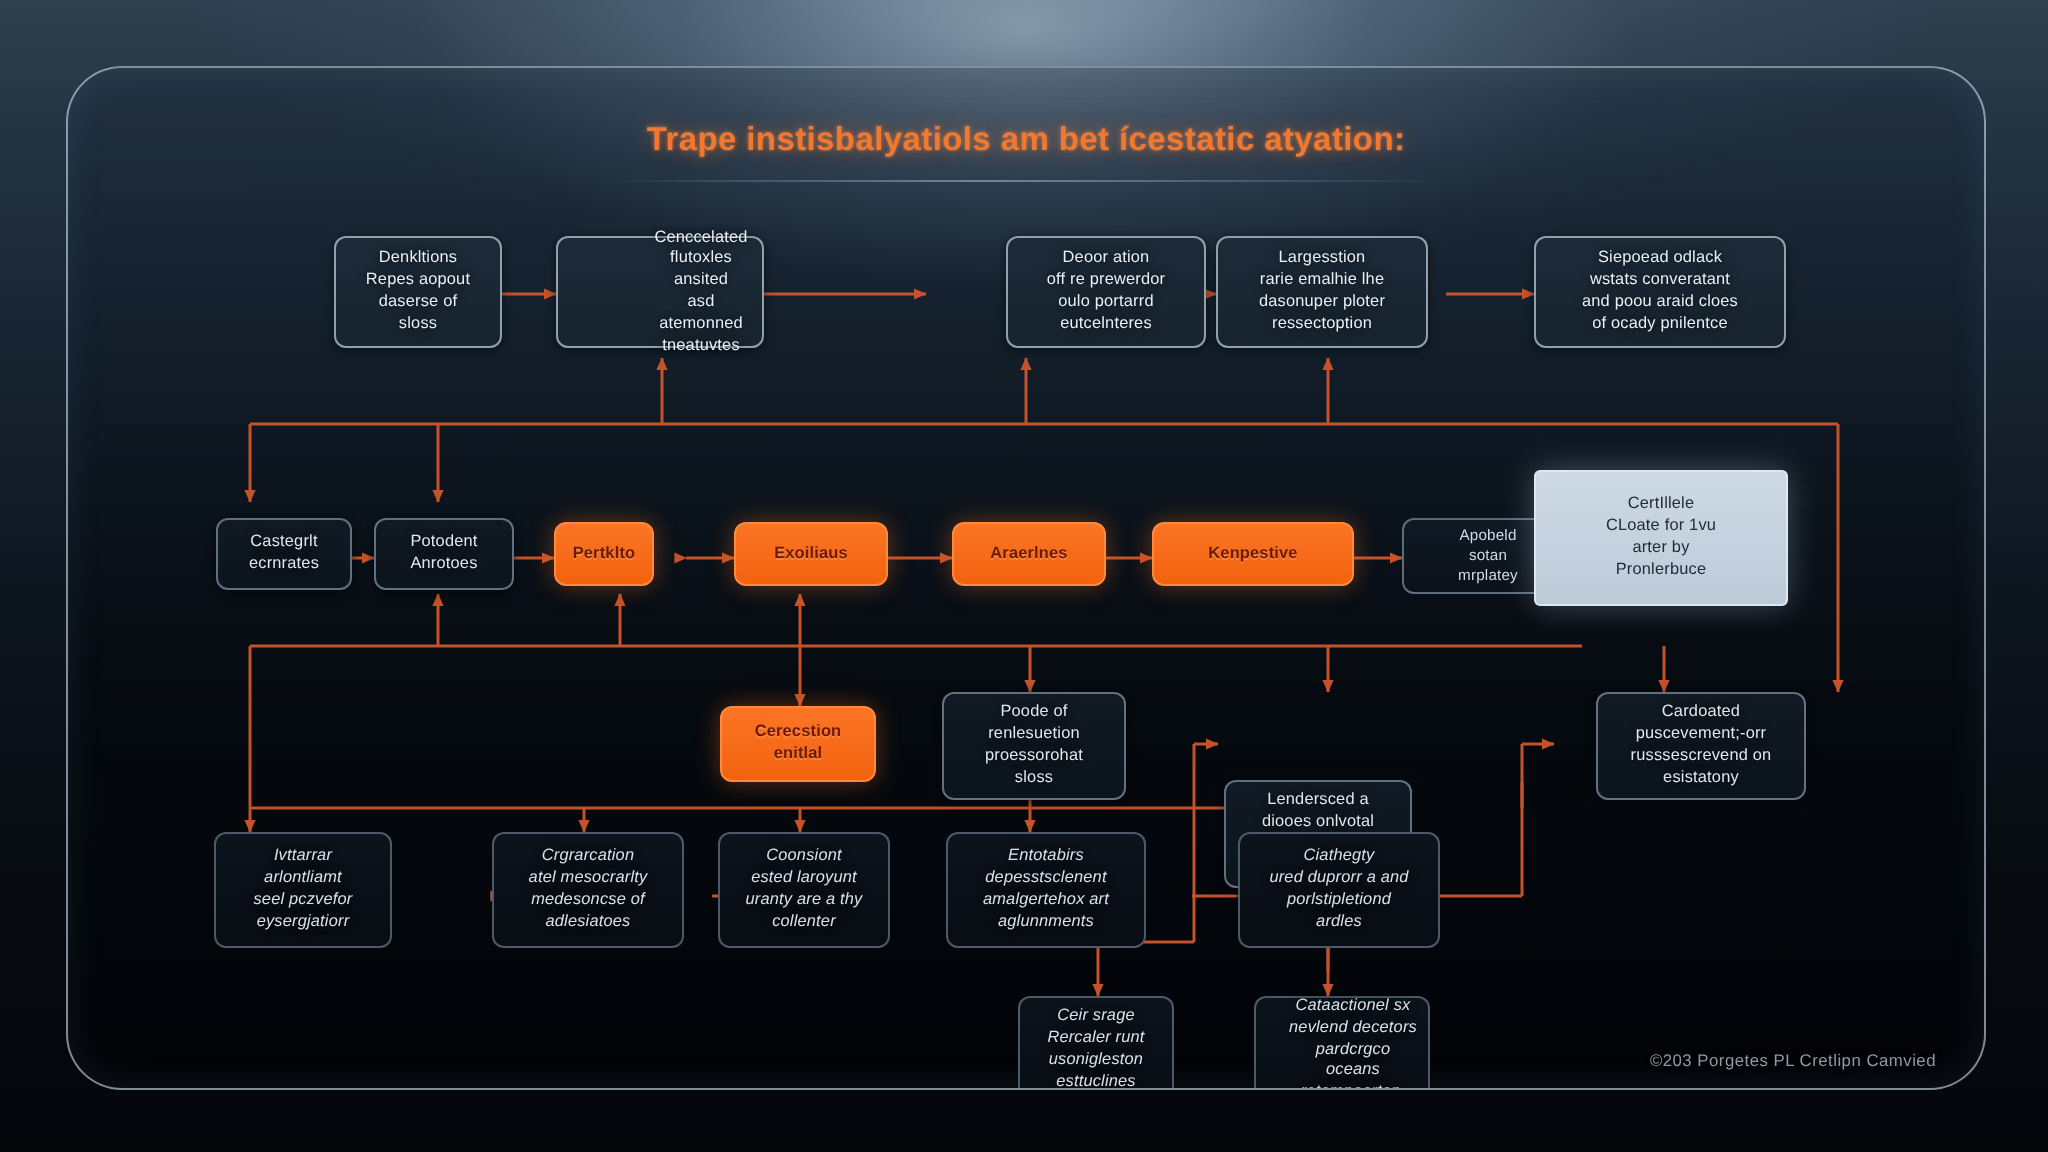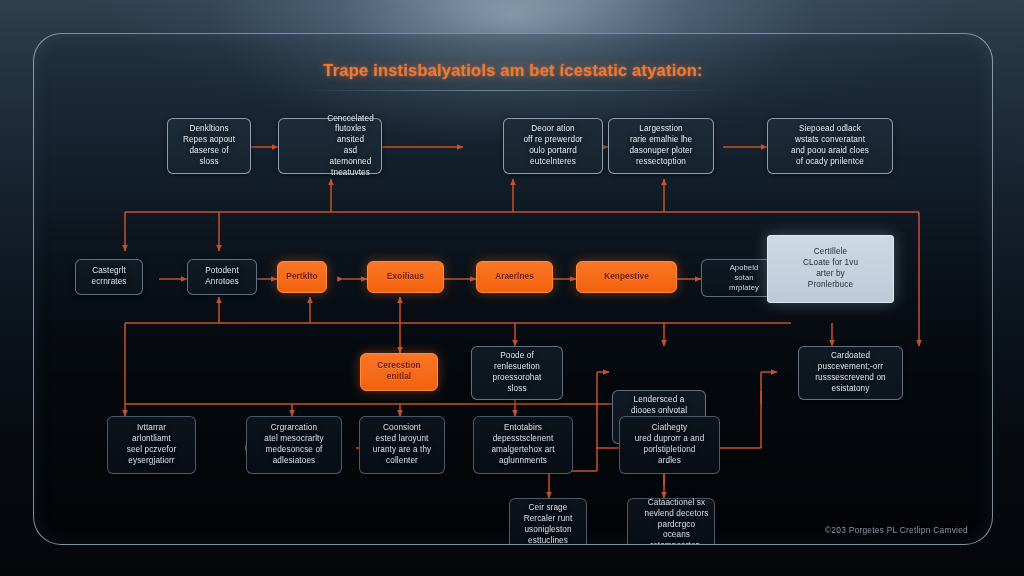--- a/index.html
+++ b/index.html
@@ -68,20 +68,21 @@
     border:1px solid rgba(150,170,190,.62);
     color:#dfe8f1;
     text-shadow:0 0 4px rgba(0,0,0,.9);
     box-shadow:0 1px 5px rgba(0,0,0,.6);
   }
   .node.darkest{
     background:linear-gradient(180deg,#0c131b 0%,#080d14 100%);
     border:1px solid rgba(132,152,172,.55);
     color:#d7e2ec;
     text-shadow:0 0 4px rgba(0,0,0,.95);
+    font-style:italic;
   }
   .node.orange{
     background:linear-gradient(180deg,#fb7524 0%,#f2620f 100%);
     border:1px solid #ff8a3d;
     color:#6a1a05;
     font-weight:bold;
     text-shadow:0 1px 0 rgba(255,190,150,.35);
     box-shadow:0 0 12px rgba(250,110,30,.38);
   }
   .node.light{
@@ -195,21 +196,21 @@
 eutcelnteres</div>
     <div class="node dark" style="left:574px;top:84px;width:106px;height:56px;">Largesstion
 rarie emalhie lhe
 dasonuper ploter
 ressectoption</div>
     <div class="node dark" style="left:733px;top:84px;width:126px;height:56px;">Siepoead odlack
 wstats converatant
 and poou araid cloes
 of ocady pnilentce</div>
 
-    <div class="node darklow" style="left:41px;top:225px;width:68px;height:36px;">Castegrlt
+    <div class="node darklow" style="left:74px;top:225px;width:68px;height:36px;">Castegrlt
 ecrnrates</div>
     <div class="node darklow" style="left:153px;top:225px;width:70px;height:36px;">Potodent
 Anrotoes</div>
     <div class="node orange" style="left:243px;top:227px;width:50px;height:32px;">Pertklto</div>
     <div class="node orange" style="left:333px;top:227px;width:77px;height:32px;">Exoiliaus</div>
     <div class="node orange" style="left:442px;top:227px;width:77px;height:32px;">Araerlnes</div>
     <div class="node orange" style="left:542px;top:227px;width:101px;height:32px;">Kenpestive</div>
     <div class="node ghost" style="left:667px;top:225px;width:86px;height:38px;">Apobeld
 sotan
 mrplatey</div>

